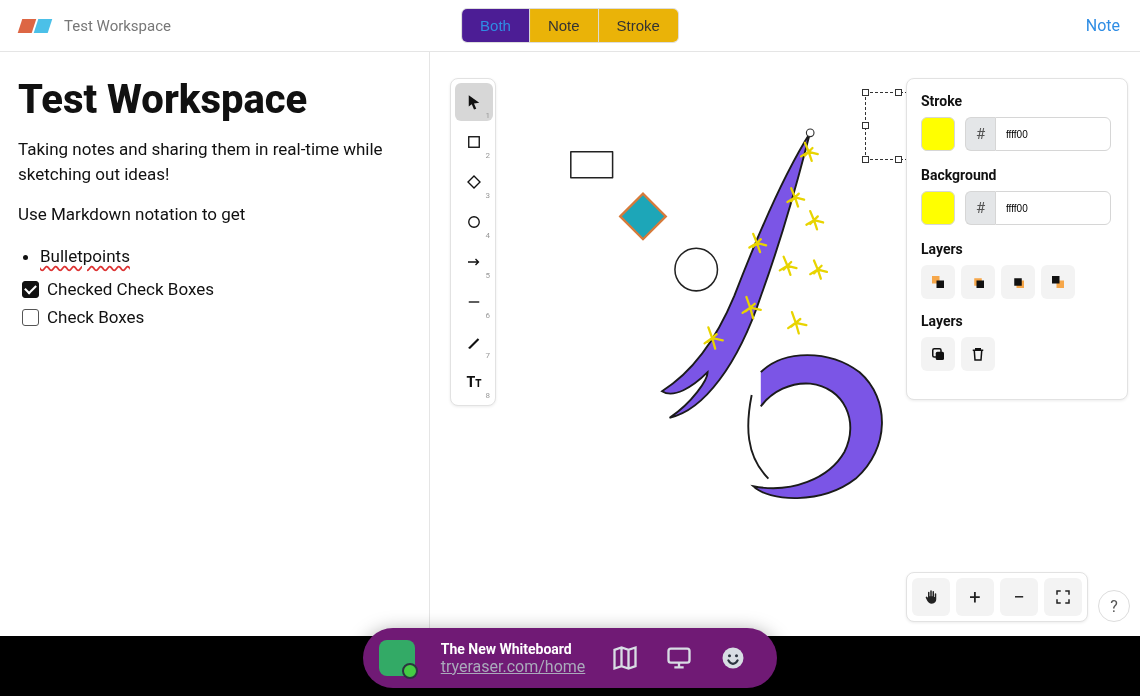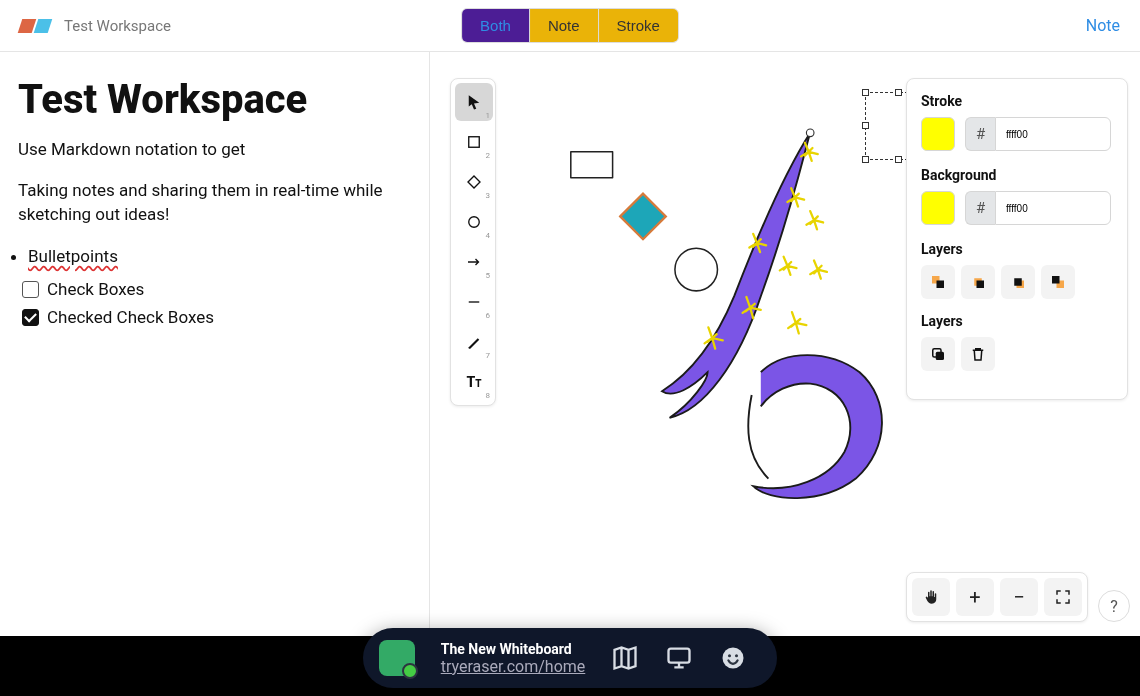--- a/index.html
+++ b/index.html
@@ -14,21 +14,21 @@
   .tabbar { position: absolute; left: 50%; transform: translateX(-50%); display: flex; border: 1px solid #ddd; border-radius: 6px; overflow: hidden; }
   .tabbar button { background: #eab308; border: none; border-right: 1px solid #ddd; padding: 8px 18px; font-size: 15px; color: #333; cursor: pointer; }
   .tabbar button:last-child { border-right: none; }
   .tabbar button.active { background: #4c1d95; color: #2f8de4; }
   .share { margin-left: auto; color: #2f8de4; font-size: 16px; cursor: pointer; }
   
   .body { display: flex; height: calc(696px - 52px - 60px); }
   .note-pane { width: 430px; border-right: 1px solid #e5e5e5; padding: 24px 20px 20px 18px; }
   .note-pane h1 { font-size: 40px; font-weight: 800; margin-bottom: 14px; }
   .note-pane p { font-size: 17px; line-height: 1.45; margin-bottom: 16px; }
-  .note-pane ul { margin-left: 10px; margin-bottom: 10px; }
+  .note-pane ul { margin-left: 22px; margin-bottom: 10px; }
   .note-pane ul li { font-size: 17px; line-height: 1.55; }
   .spell { text-decoration: underline wavy #d33; text-underline-offset: 3px; }
   .chk-row { display: flex; align-items: center; gap: 8px; font-size: 17px; margin-bottom: 8px; margin-left: 4px; }
   .chk { width: 17px; height: 17px; border: 1.5px solid #555; border-radius: 3px; display: inline-flex; align-items: center; justify-content: center; }
   .chk.checked { background: #111; border-color: #111; }
   .chk.checked::after { content: ""; width: 5px; height: 9px; border: solid #fff; border-width: 0 2px 2px 0; transform: rotate(45deg) translate(-1px,-1px); }
   
   .canvas-pane { flex: 1; position: relative; background: #fff; }
   
   .palette { position: absolute; left: 20px; top: 26px; width: 46px; background: #fff; border: 1px solid #e2e2e2; border-radius: 8px; box-shadow: 0 1px 3px rgba(0,0,0,.08); padding: 4px; display: flex; flex-direction: column; gap: 2px; }
@@ -47,21 +47,21 @@
   .hexin { width: 116px; height: 34px; border: 1px solid #d6d6d6; border-radius: 0 6px 6px 0; padding: 0 10px; font-size: 10px; outline: none; }
   .btnrow { display: flex; gap: 6px; margin-bottom: 14px; }
   .sqbtn { width: 34px; height: 34px; background: #f3f3f3; border-radius: 6px; display: flex; align-items: center; justify-content: center; cursor: pointer; }
   .sqbtn svg { width: 18px; height: 18px; }
   
   .viewctl { position: absolute; right: 52px; bottom: 14px; display: flex; gap: 6px; background: #fff; border: 1px solid #e2e2e2; border-radius: 8px; padding: 5px; box-shadow: 0 1px 3px rgba(0,0,0,.08); }
   .viewctl .sqbtn { width: 38px; height: 38px; background: #f3f3f3; font-size: 20px; color: #222; }
   .helpbtn { position: absolute; right: 10px; bottom: 14px; width: 32px; height: 32px; border: 1px solid #ddd; border-radius: 50%; display: flex; align-items: center; justify-content: center; font-size: 16px; color: #555; background: #fff; }
   
   .dockwrap { position: absolute; left: 0; right: 0; bottom: 0; height: 60px; background: #000; display: flex; justify-content: center; }
-  .dock { position: absolute; bottom: 8px; height: 60px; background: #0f172a; border-radius: 30px; display: flex; align-items: center; gap: 26px; padding: 0 30px 0 16px; box-shadow: 0 4px 20px rgba(0,0,0,.4); }
+  .dock { position: absolute; bottom: 8px; height: 60px; background: #701a75; border-radius: 30px; display: flex; align-items: center; gap: 26px; padding: 0 30px 0 16px; box-shadow: 0 4px 20px rgba(0,0,0,.4); }
   .dock .av { width: 36px; height: 36px; border-radius: 8px; background: #3a6; position: relative; }
   .dock .av::after { content: ""; position: absolute; right: -3px; bottom: -3px; width: 12px; height: 12px; background: #4c4; border: 2px solid #2c3440; border-radius: 50%; }
   .dock .title { color: #fff; font-size: 14px; font-weight: 700; }
   .dock .sub { color: #aab; font-size: 16px; text-decoration: underline; }
   .dock .ic { width: 28px; height: 28px; color: #d8dde4; }
   .dock .ic svg { width: 100%; height: 100%; fill: currentColor; }
   
   .selbox { position: absolute; border: 1px dashed #333; }
   .selhandle { position: absolute; width: 7px; height: 7px; background: #fff; border: 1px solid #333; }
 </style>
@@ -79,32 +79,32 @@
     <button>Note</button>
     <button>Stroke</button>
   </div>
   <div class="share">Note</div>
 </div>
 
 <div class="body">
 
   <div class="note-pane">
     <h1>Test Workspace</h1>
+    <p>Taking notes and sharing them in real-time while sketching out ideas!</p>
     <p>Use Markdown notation to get</p>
-    <p>Taking notes and sharing them in real-time while sketching out ideas!</p>
     <ul>
       <li><span class="spell">Bulletpoints</span></li>
     </ul>
     <div class="chk-row">
+      <span class="chk checked"></span>
+      <span>Checked Check Boxes</span>
+    </div>
+    <div class="chk-row">
       <span class="chk"></span>
       <span>Check Boxes</span>
-    </div>
-    <div class="chk-row">
-      <span class="chk checked"></span>
-      <span>Checked Check Boxes</span>
     </div>
   </div>
 
   <div class="canvas-pane">
 
     <div class="palette">
       <div class="tool selected">
         <svg viewBox="0 0 24 24">
             <path d="M5 3 L19 13 L12 14 L15 21 L12 22 L9 15 L5 18 Z" fill="#111" stroke="none"></path>
           </svg>

